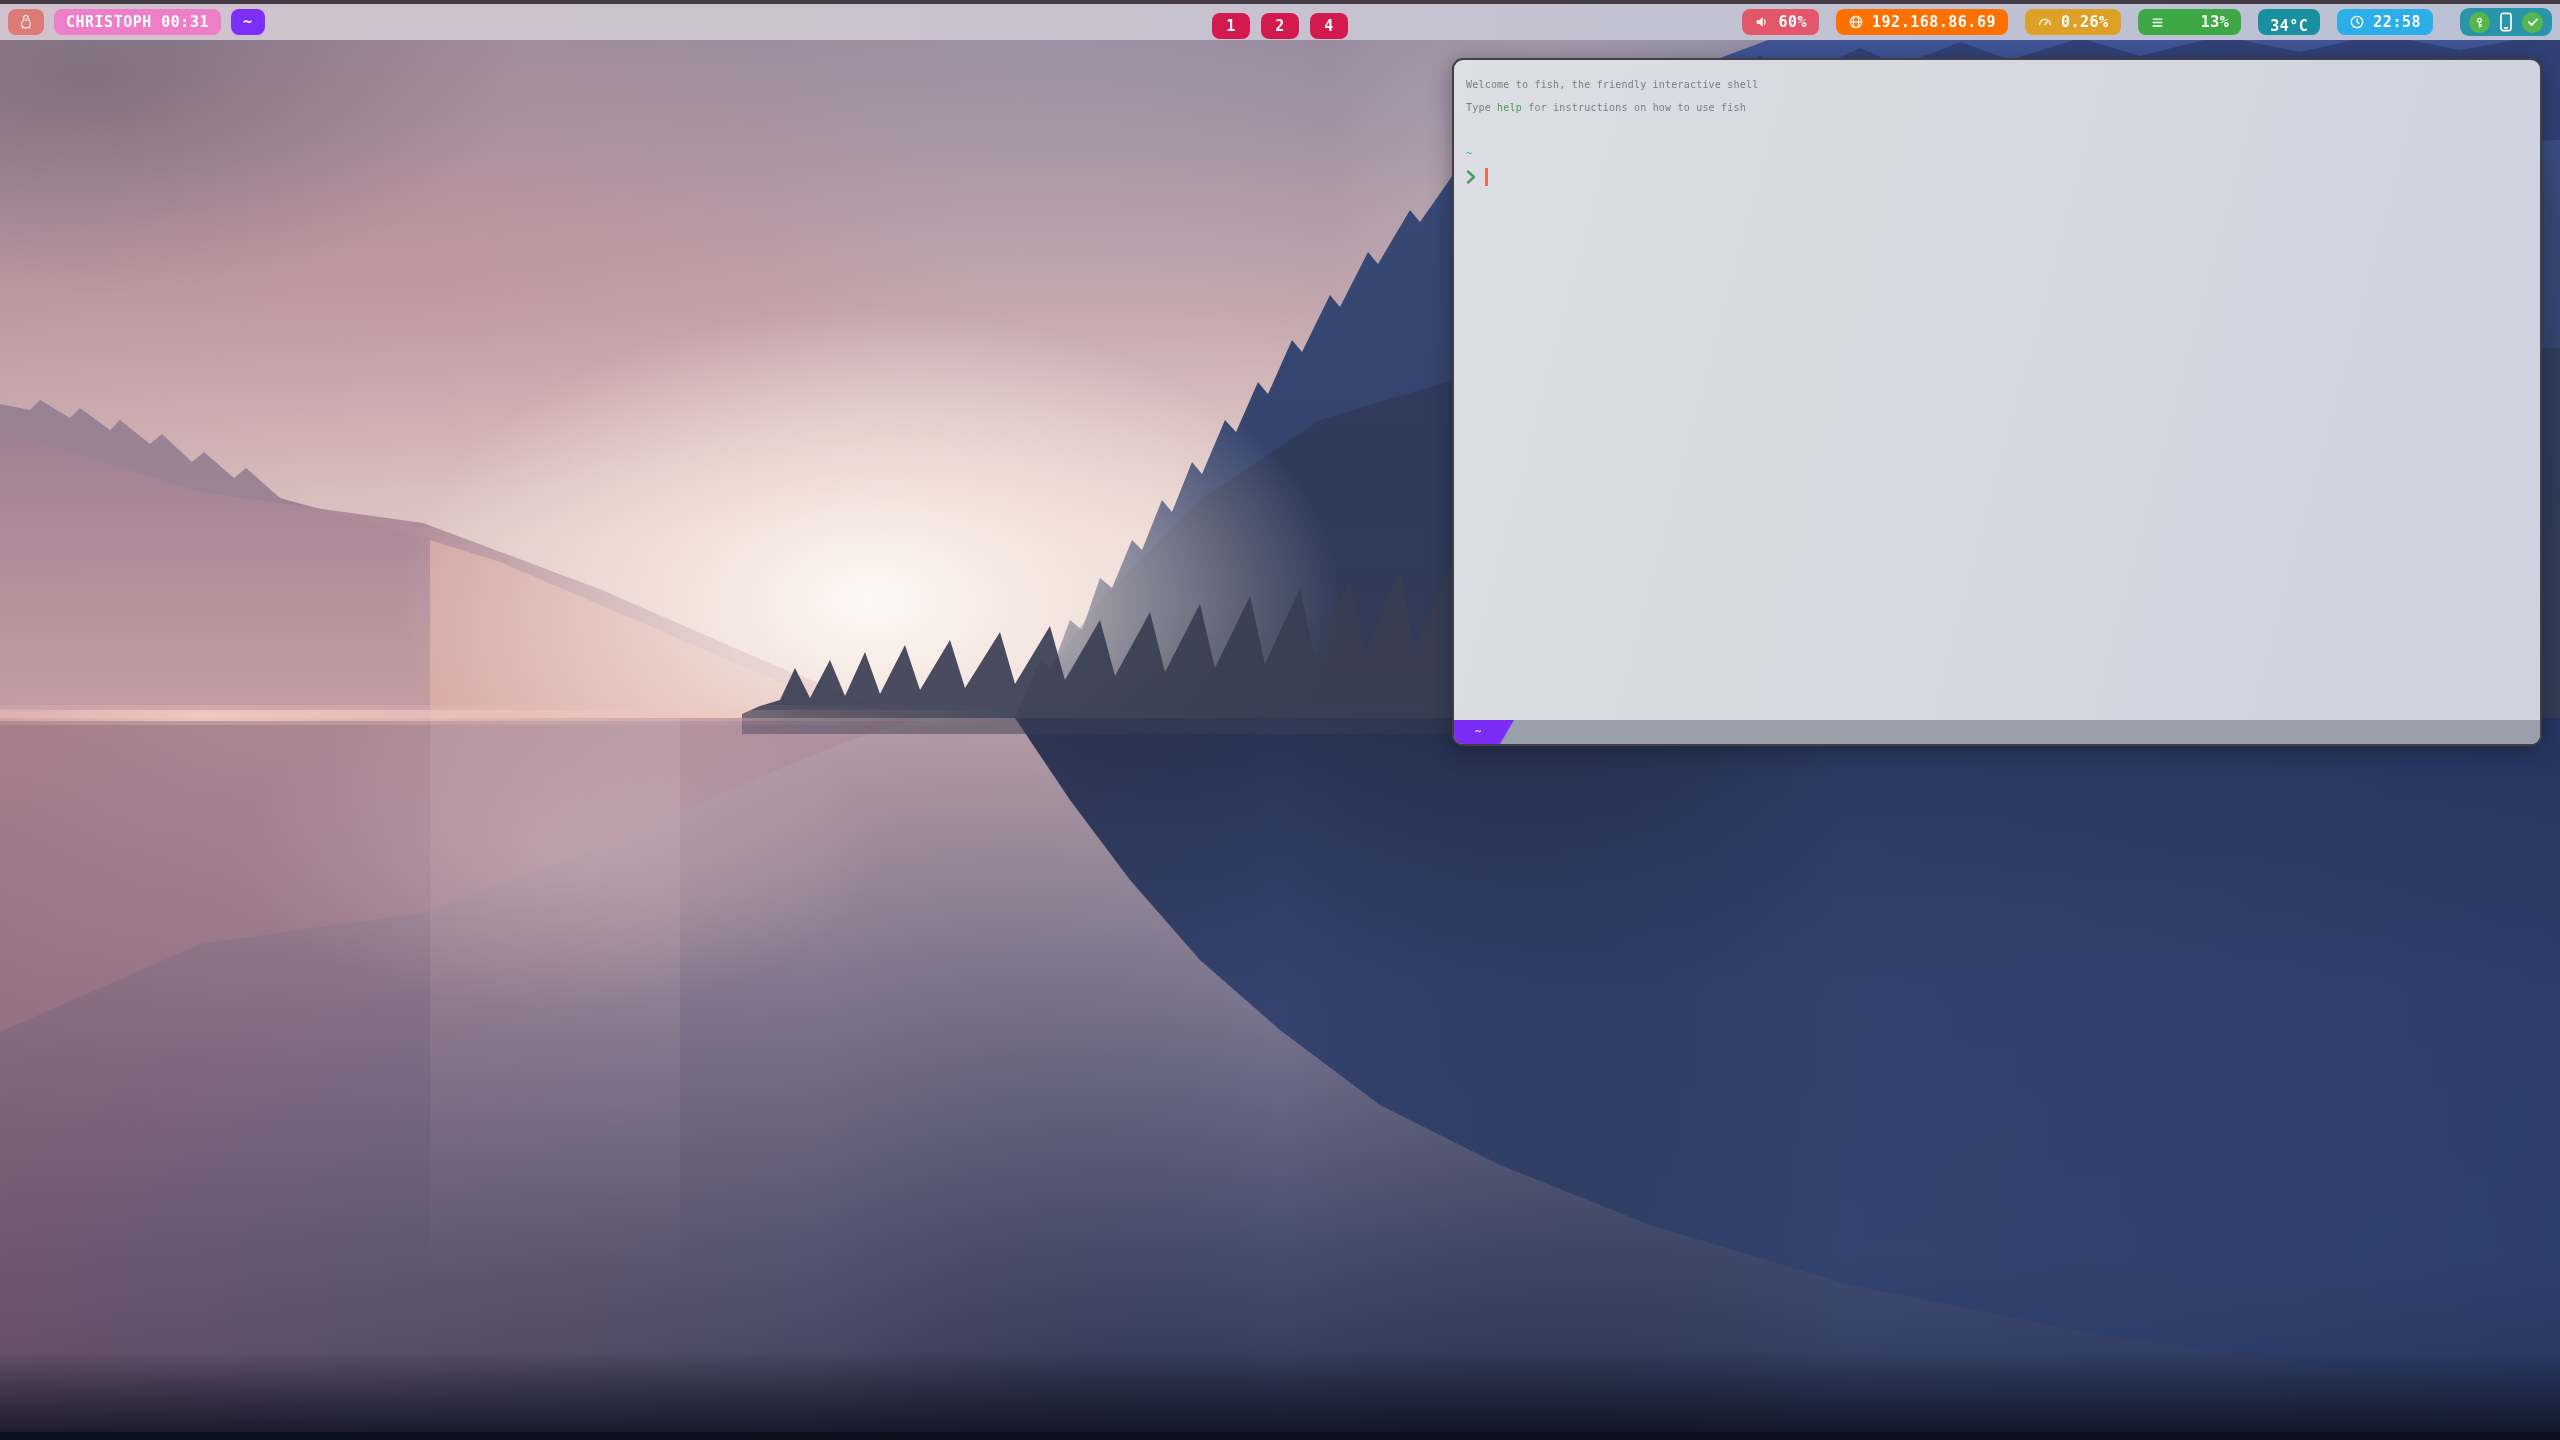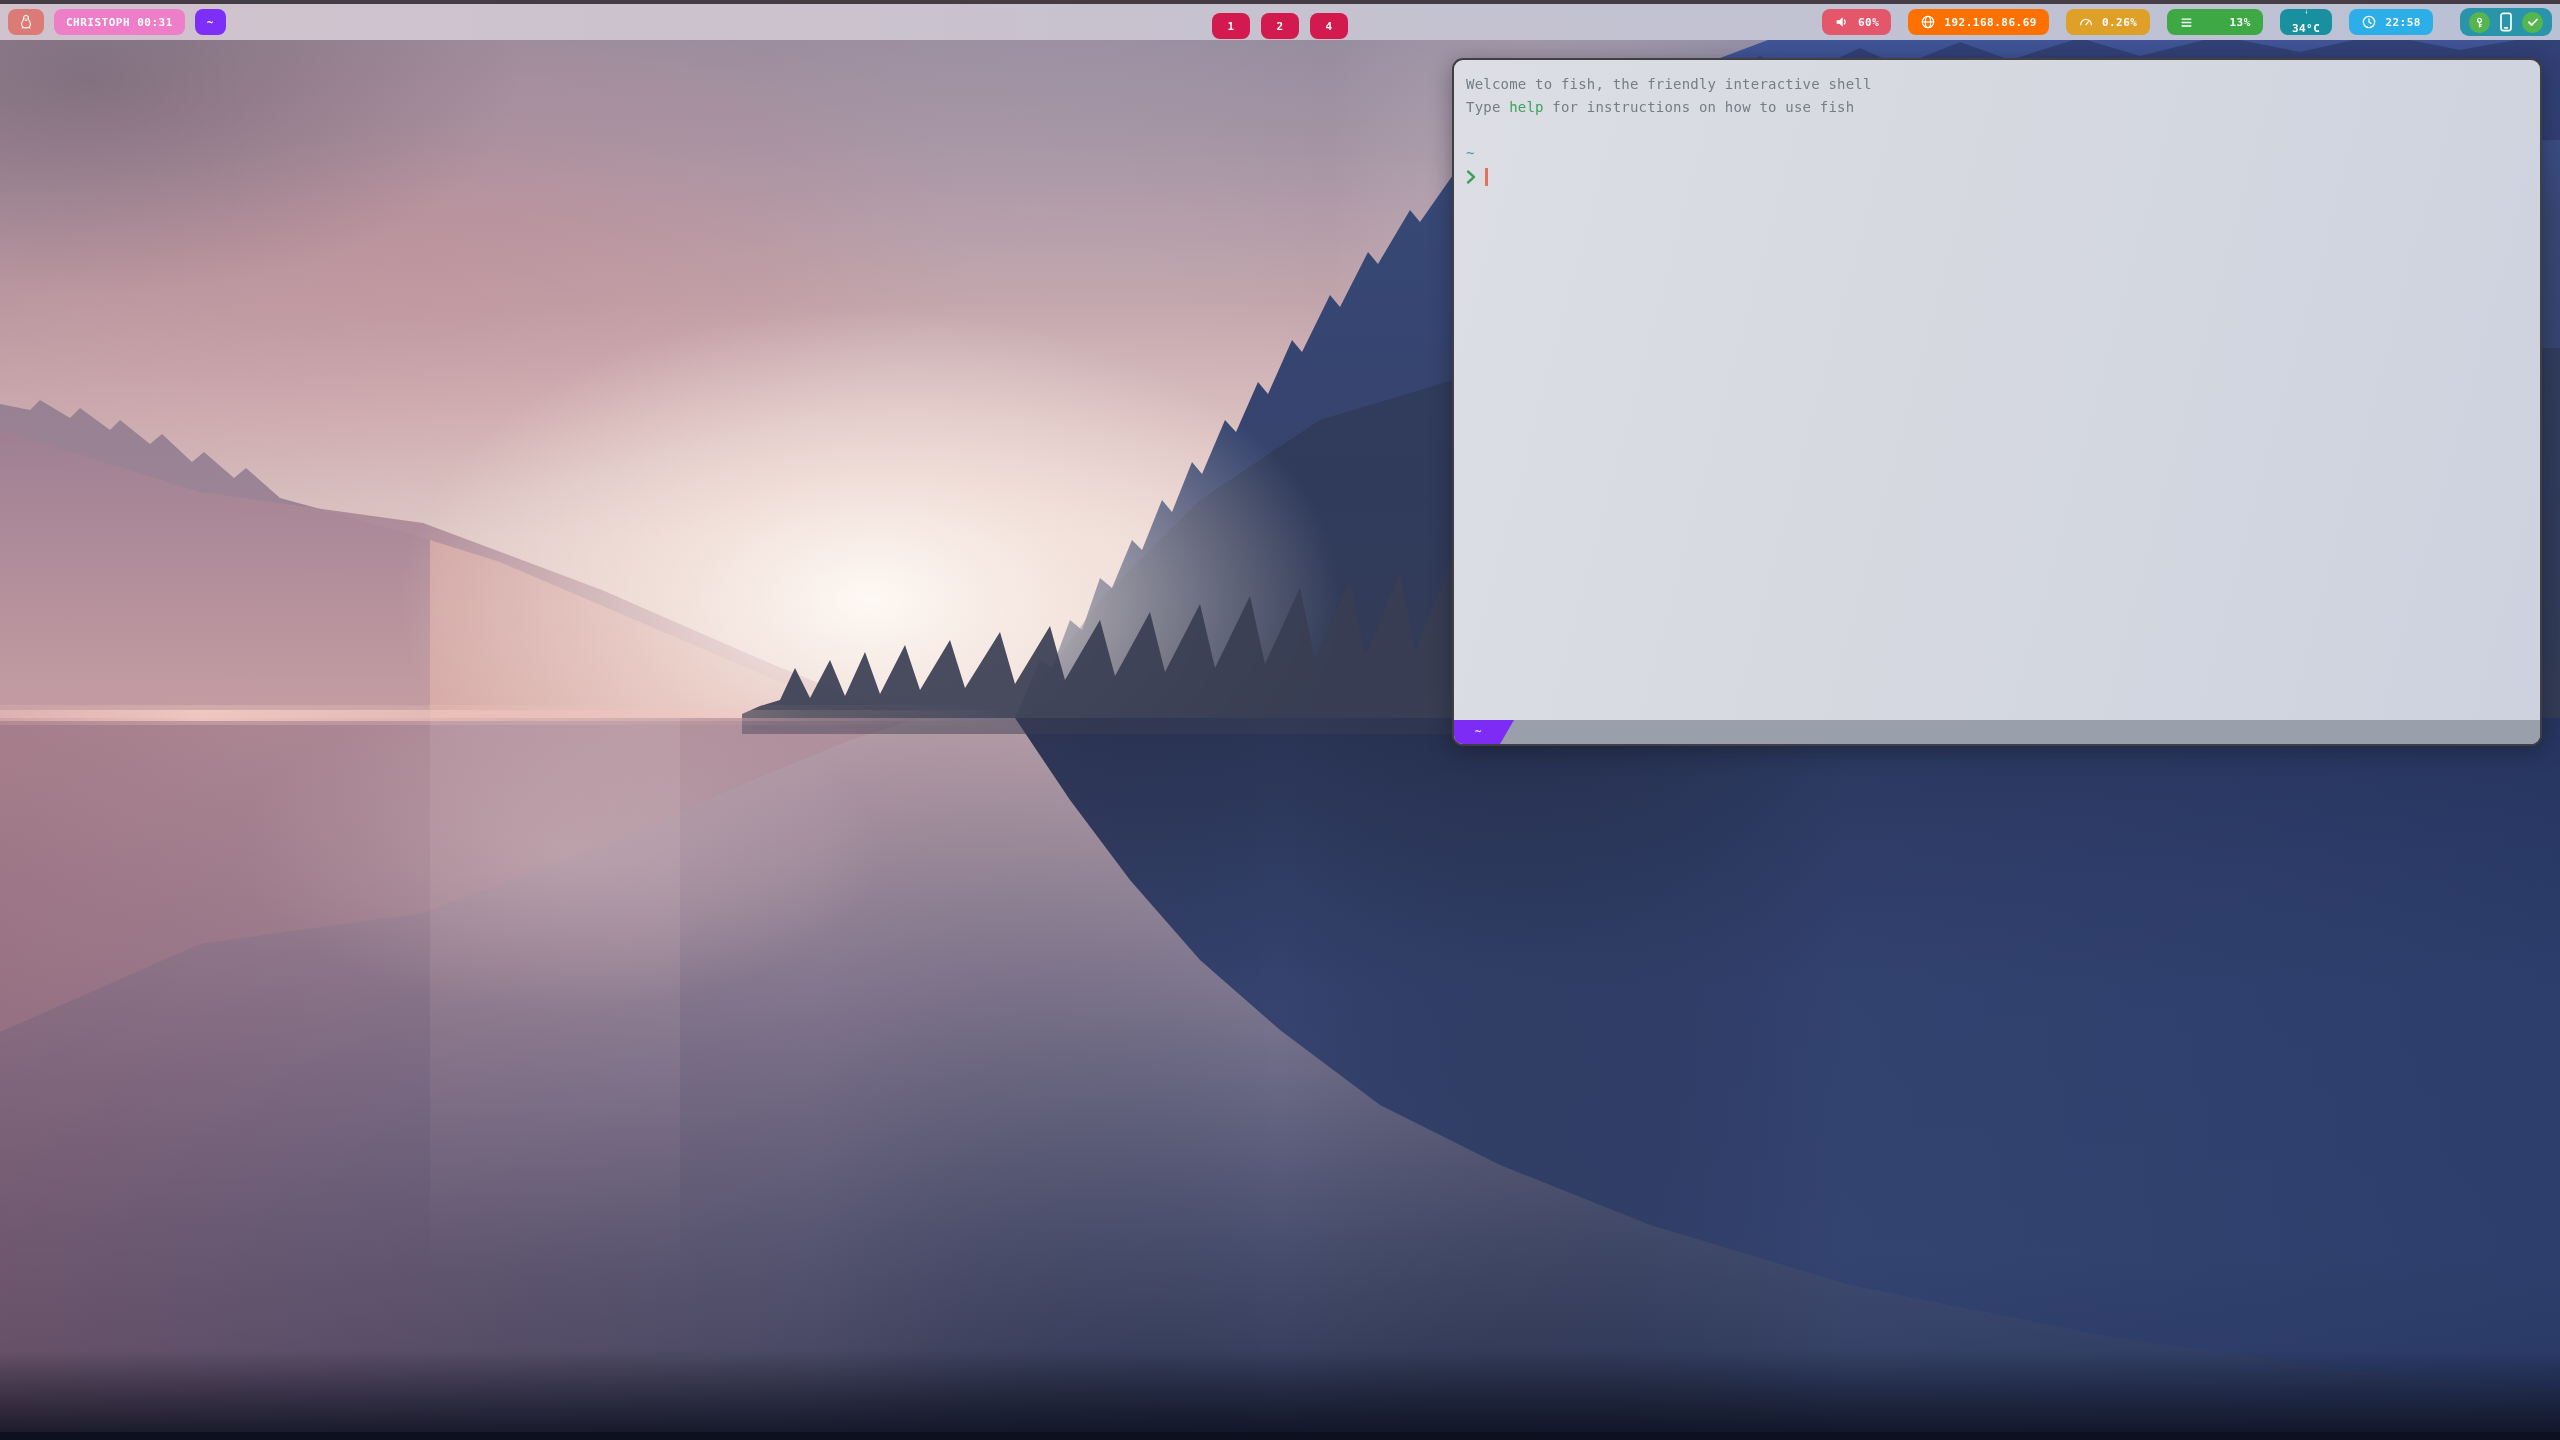--- a/index.html
+++ b/index.html
@@ -13,37 +13,37 @@
   
   .topbar { position:absolute; top:0; left:0; width:100%; height:40px; z-index:20;
             border-top:4px solid #443b45;
             background:linear-gradient(90deg,#d1c3cd 0%,#cac2ce 35%,#c2c2d2 68%,#bac1d4 100%);
             display:flex; align-items:center; padding:0 8px; }
   .bar-group { display:flex; align-items:center; gap:10px; }
   .bar-center { position:absolute; left:50%; top:4px; height:36px; transform:translateX(-50%);
                 display:flex; align-items:center; gap:11px; }
   .bar-right { margin-left:auto; display:flex; align-items:center; gap:17px; }
   .badge { height:26px; border-radius:8px; padding:0 12px; display:inline-flex;
-           align-items:center; gap:8px; color:#fff; font-weight:700; font-size:11px;
+           align-items:center; gap:8px; color:#fff; font-weight:700; font-size:15px;
            letter-spacing:.5px; white-space:nowrap; }
   .badge.icon-only { padding:0 9px; }
   .badge svg { display:block; }
   .ws { width:38px; justify-content:center; padding:0; }
   .tray { height:28px; border-radius:9px; padding:0 9px; display:flex; align-items:center;
           gap:9px; margin-left:10px; }
   .tray-circle { width:21px; height:21px; border-radius:50%; display:flex;
                  align-items:center; justify-content:center; }
 
   
   .terminal { position:absolute; left:1452px; top:58px; width:1090px; height:688px; z-index:10;
               background:linear-gradient(105deg,#dcdee4 0%,#d5d8e0 50%,#cdd2df 100%);
               border:2px solid #413f43; border-radius:11px; overflow:hidden;
               display:flex; flex-direction:column;
               box-shadow:0 5px 22px rgba(15,15,25,.4); }
-  .term-content { flex:1; padding:13px 12px; font-size:14px; line-height:23px;
+  .term-content { flex:1; padding:13px 12px; font-size:10px; line-height:23px;
                   color:#767c86; letter-spacing:.2px; }
   .t-line { white-space:pre; min-height:23px; }
   .t-help { color:#3da35a; }
   .t-path { color:#4b9fae; }
   .t-prompt { display:flex; align-items:center; height:23px; }
   .cursor { display:inline-block; width:3px; height:18px; background:#e4735c; margin-left:9px; }
   .term-tabbar { height:24px; background:#9aa0ab; display:flex; flex-shrink:0; }
   .term-tab { width:60px; color:#ead9f7; font-size:11px; font-weight:700; line-height:24px;
               text-align:center; padding-right:12px;
               clip-path:polygon(0 0,100% 0,calc(100% - 14px) 100%,0 100%); }

